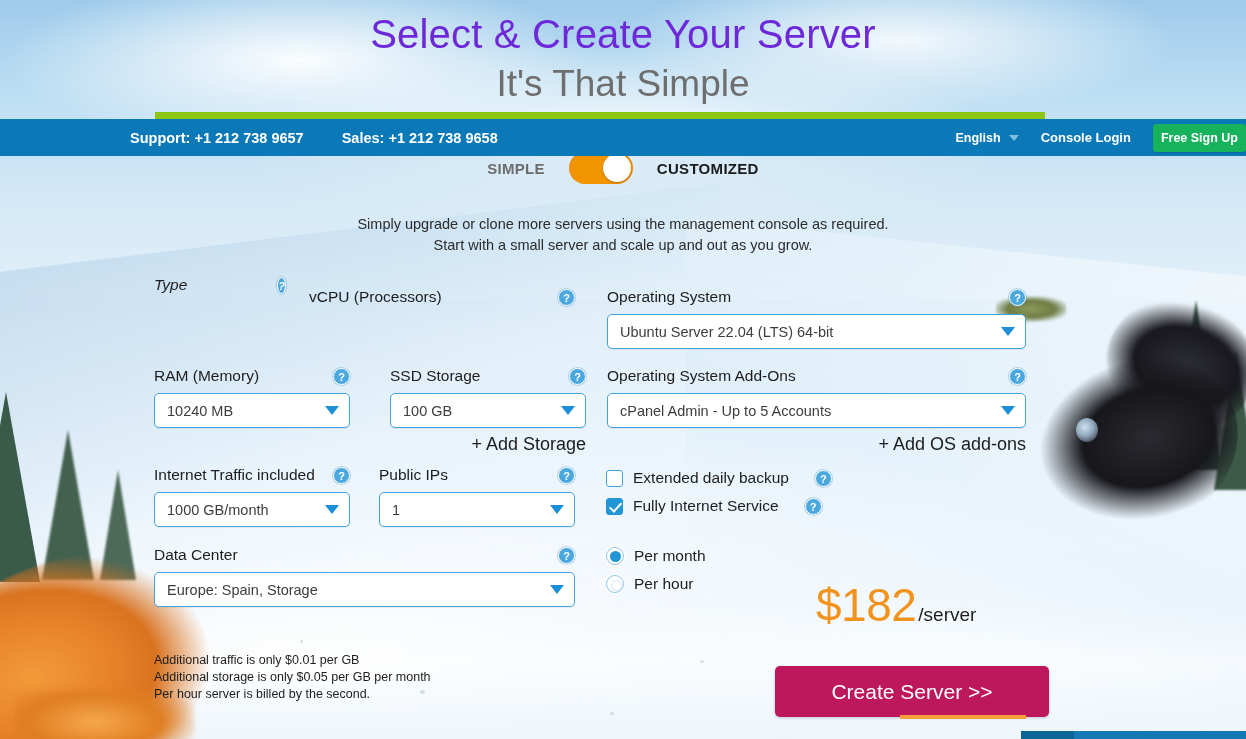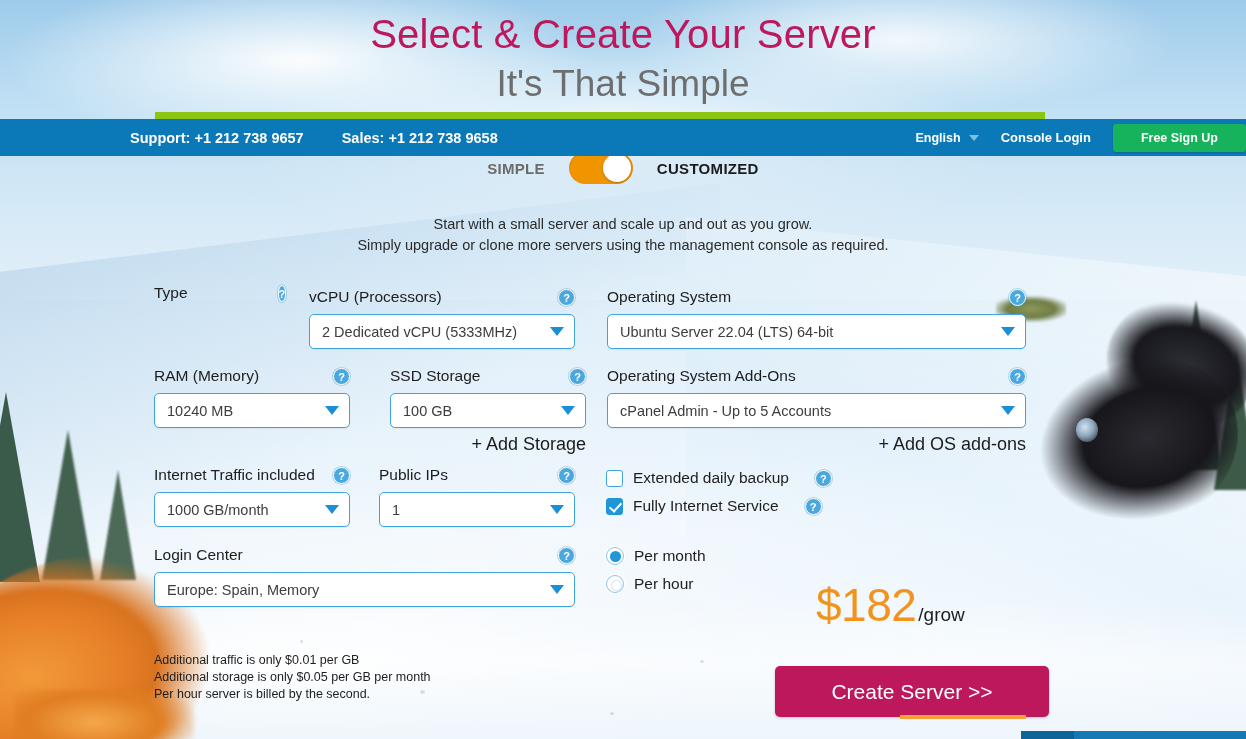--- a/index.html
+++ b/index.html
@@ -120,21 +120,21 @@
     background: linear-gradient(180deg, rgba(255,255,255,0) 0%, rgba(255,255,255,.55) 45%, rgba(238,246,252,.9) 100%);
   }
   .speck { position: absolute; border-radius: 50%; background: rgba(120,150,175,.28); }
 
   
   .hero {
     position: absolute; left: 0; top: 8px; width: 1246px;
     text-align: center; z-index: 5;
   }
   .hero-line1 {
-    font-size: 40px; color: #be185d; font-weight: 400; line-height: 52px;
+    font-size: 40px; color: #6d28d9; font-weight: 400; line-height: 52px;
     letter-spacing: .2px;
   }
   .hero-line2 {
     font-size: 37px; color: #6e6e6e; font-weight: 400; line-height: 48px;
   }
 
   
   .lime-bar {
     position: absolute; left: 155px; top: 112px; width: 890px; height: 7px;
     background: #8cc612; z-index: 6;
@@ -154,21 +154,21 @@
   }
   .nav-lang { display: flex; align-items: center; gap: 8px; color: #fff; font-size: 12.5px; font-weight: bold; cursor: pointer; }
   .caret-down {
     width: 0; height: 0;
     border-left: 5px solid transparent; border-right: 5px solid transparent;
     border-top: 6px solid #7fc0e2;
   }
   .nav-link { color: #ffffff; font-size: 13px; font-weight: bold; cursor: pointer; }
   .btn-signup {
     background: #16b35c; color: #fff; font-size: 12.5px; font-weight: bold;
-    border: none; border-radius: 3px; padding: 7px 28px; cursor: pointer;
+    border: none; border-radius: 3px; padding: 7px 8px; cursor: pointer;
     box-shadow: 0 1px 2px rgba(0,0,0,.18);
   }
 
   
   .mode-row {
     position: absolute; left: 0; top: 152px; width: 1246px; z-index: 8;
     display: flex; align-items: center; justify-content: center; gap: 24px;
   }
   .mode-label { font-size: 15px; font-weight: bold; letter-spacing: .3px; }
   .mode-simple { color: #6c6c6c; }
@@ -334,42 +334,38 @@
 
 <div class="mode-row">
   <span class="mode-label mode-simple">SIMPLE</span>
   <span class="toggle">
     <span class="toggle-knob"></span>
   </span>
   <span class="mode-label mode-custom">CUSTOMIZED</span>
 </div>
 
 <div class="intro">
+  <div>Simply upgrade or clone more servers using the management console as required.</div>
   <div>Start with a small server and scale up and out as you grow.</div>
-  <div>Simply upgrade or clone more servers using the management console as required.</div>
 </div>
 
 <div class="form">
 
-  <div class="fgroup" style="left:154px;top:284px;width:126px;">
+  <div class="fgroup" style="left:154px;top:276px;width:126px;font-style:italic;">
     <div class="flabel">
       <span>Type</span>
       <span class="help" style="margin-left:90px;">?</span>
     </div>
   </div>
 
   <div class="fgroup" style="left:309px;top:288px;width:266px;">
     <div class="flabel">
       <span>vCPU (Processors)</span>
       <span class="help" style="margin-left:auto;">?</span>
     </div>
-    <div class="sel">
-      <span class="val">2 Dedicated vCPU (5333MHz)</span>
-      <span class="sel-arrow"></span>
-    </div>
   </div>
 
   <div class="fgroup" style="left:607px;top:288px;width:419px;">
     <div class="flabel">
       <span>Operating System</span>
       <span class="help" style="margin-left:auto;">?</span>
     </div>
     <div class="sel">
       <span class="val">Ubuntu Server 22.04 (LTS) 64-bit</span>
       <span class="sel-arrow"></span>
@@ -428,25 +424,25 @@
       <span class="help" style="margin-left:auto;">?</span>
     </div>
     <div class="sel">
       <span class="val">1</span>
       <span class="sel-arrow"></span>
     </div>
   </div>
 
   <div class="fgroup" style="left:154px;top:546px;width:421px;">
     <div class="flabel">
-      <span>Login Center</span>
-      <span class="help" style="margin-left:auto;">?</span>
-    </div>
-    <div class="sel">
-      <span class="val">Europe: Spain, Memory</span>
+      <span>Data Center</span>
+      <span class="help" style="margin-left:auto;">?</span>
+    </div>
+    <div class="sel">
+      <span class="val">Europe: Spain, Storage</span>
       <span class="sel-arrow"></span>
     </div>
   </div>
 
   <div class="fgroup" style="left:606px;top:469px;">
     <div class="optrow">
       <span class="cbox"></span>
       <span class="optlabel">Extended daily backup</span>
       <span class="help" style="margin-left:16px;">?</span>
     </div>
@@ -464,21 +460,21 @@
     </div>
     <div class="optrow">
       <span class="radio"></span>
       <span class="optlabel">Per hour</span>
     </div>
   </div>
 </div>
 
 <div class="price">
   <span class="price-amount">$182</span>
-  <span class="price-per">/grow</span>
+  <span class="price-per">/server</span>
 </div>
 
 <div class="footnote">
   <div>Additional traffic is only $0.01 per GB</div>
   <div>Additional storage is only $0.05 per GB per month</div>
   <div>Per hour server is billed by the second.</div>
 </div>
 
 <button class="btn-create">Create Server &gt;&gt;</button>
 

